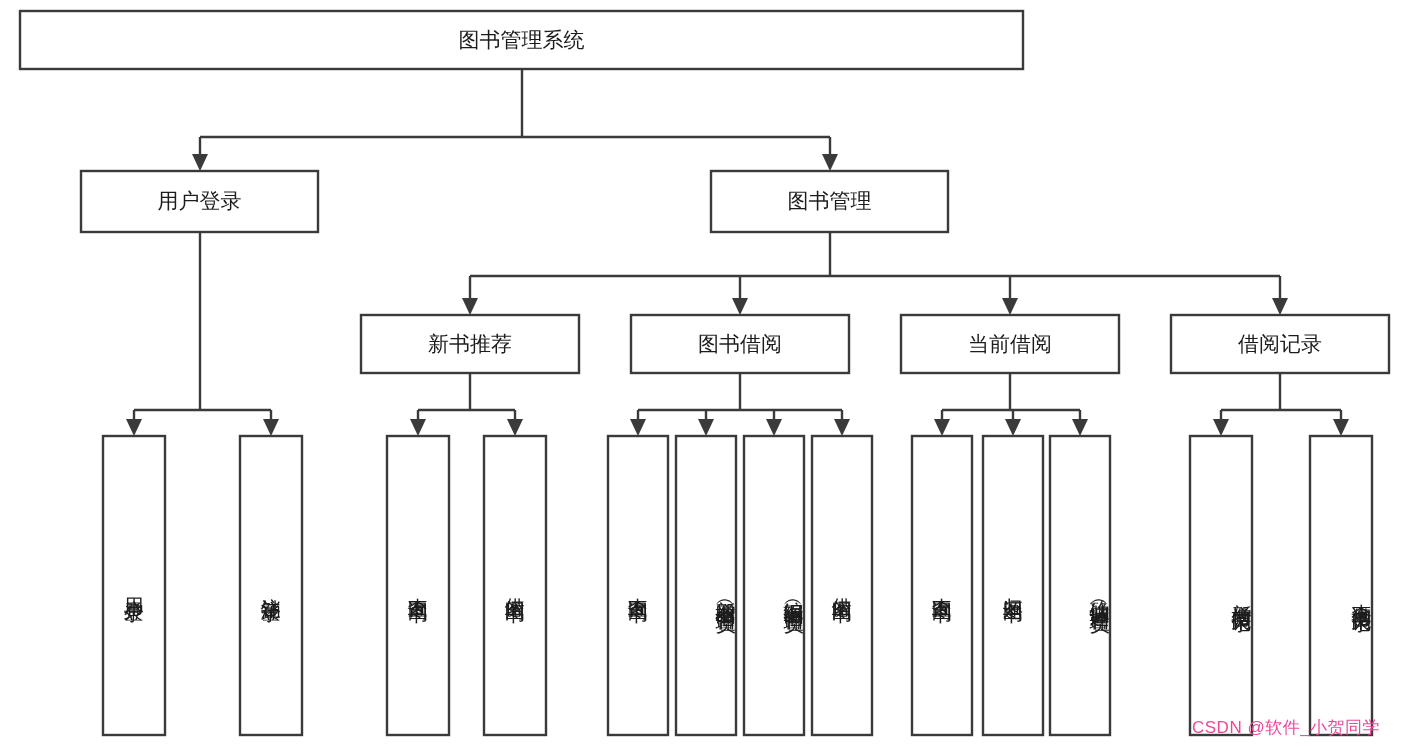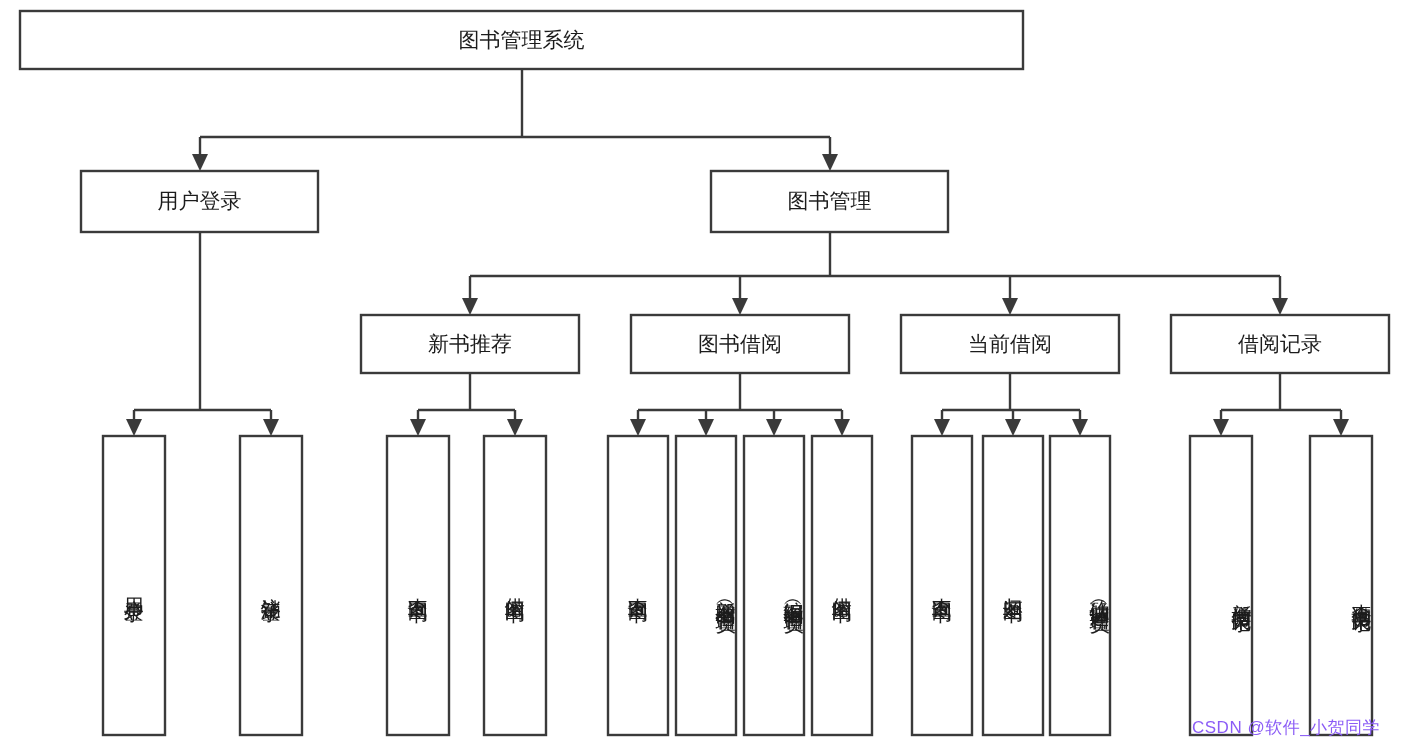--- a/index.html
+++ b/index.html
@@ -67,21 +67,21 @@
     pointer-events: none;
     overflow: visible;
   }
   .node-label-v.centered {
     align-items: center;
   }
   .watermark {
     position: absolute;
     font-family: "Liberation Sans", "DejaVu Sans", sans-serif;
     font-size: 17px;
-    color: #8b5cf6;
+    color: #ec4899;
     white-space: nowrap;
     letter-spacing: 0.5px;
     user-select: none;
   }
 </style>
 </head>
 <body>
 
 <div id="diagram-root">
   <svg id="tree-svg" viewBox="0 0 1405 747">

